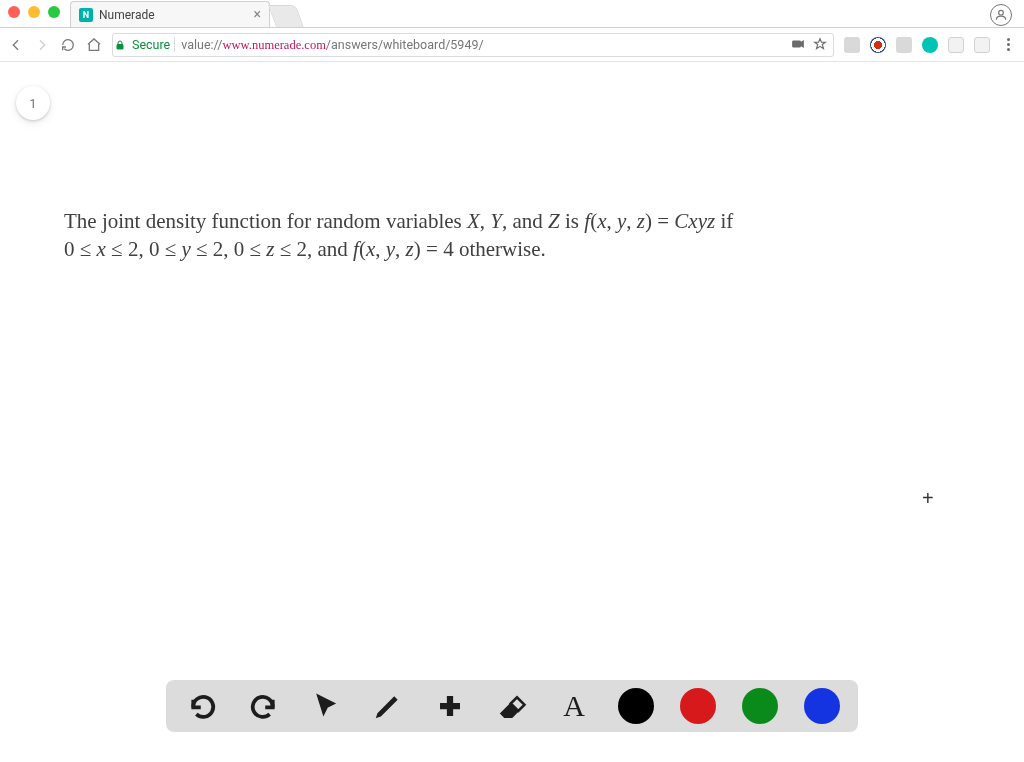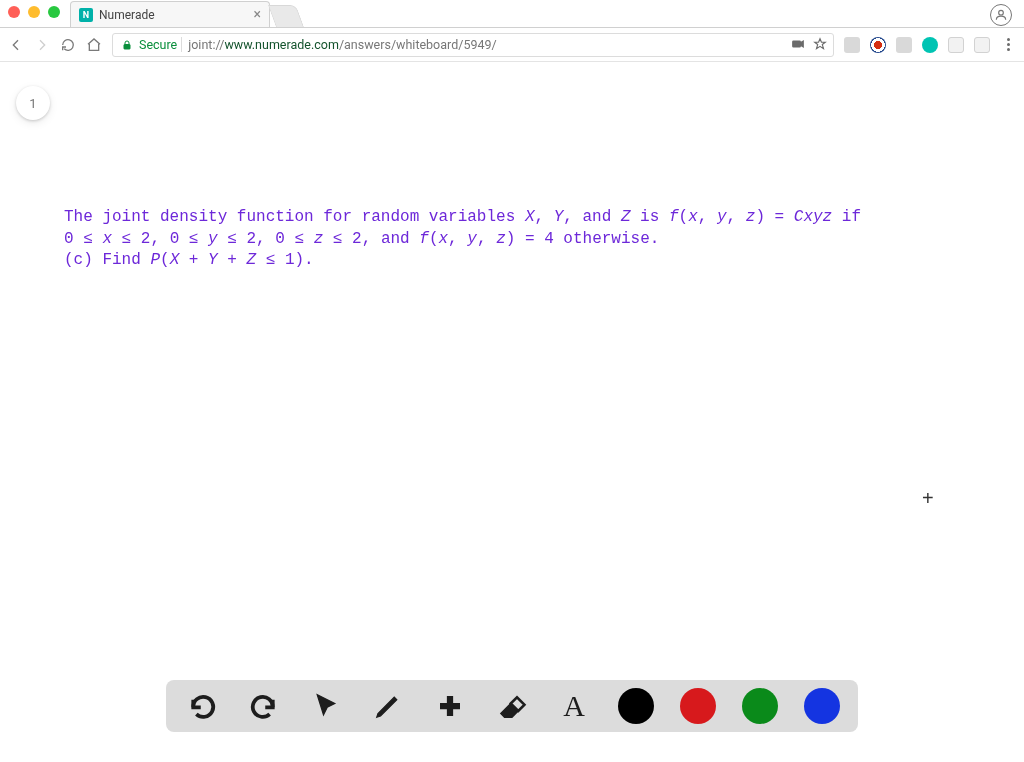--- a/index.html
+++ b/index.html
@@ -94,29 +94,29 @@
     }
     .toolbar .nav-btn.disabled { color: #cfcfcf; }
     .toolbar svg { width: 16px; height:16px; stroke: currentColor; fill:none; stroke-width:2;}
     .omnibox {
       flex: 0 1 830px;
       height: 24px;
       border: 1px solid #dcdcdc;
       border-radius: 3px;
       display: flex;
       align-items: center;
-      padding: 0 8px;
+      padding: 0 1px;
       font-size: 12.5px;
       color: #555;
       gap: 6px;
       position: relative;
     }
     .omnibox .lock { color:#0a8f3c; width:12px; height:12px; }
     .omnibox .secure-text { color:#0a8f3c; padding-right:4px; border-right:1px solid #dcdcdc; }
-    .omnibox .url-text .host { color:#14532d; }
+    .omnibox .url-text .host { color:#be185d;font-family:Liberation Serif, serif; }
     .omnibox .url-text .path { color:#777; }
     .omnibox .url-text .proto { color:#777; }
     .omnibox .right-icons {
       position: absolute; right:6px; top:3px; display:flex; gap:8px; color:#6b6b6b;
     }
     .omnibox .right-icons svg { width:14px; height:14px; stroke:#6b6b6b; }
     .ext-icons {
       display: flex; gap:10px; align-items:center; margin-left:auto;
     }
     .ext-icon {
@@ -143,23 +143,23 @@
       background: #fff;
       border-radius: 50%;
       box-shadow: 0 1px 3px rgba(0,0,0,.18), 0 3px 10px rgba(0,0,0,.08);
       display:flex; align-items:center; justify-content:center;
       color:#777; font-size:13px;
     }
 
     
     .content {
       padding: 145px 64px 0 64px;
-      font-family: Liberation Mono, monospace;
-      color: #6d28d9;
-      font-size: 16px;
+      font-family: Liberation Serif, serif;
+      color: #404040;
+      font-size: 21px;
       line-height: 1.35;
     }
     .content .mi { font-style: italic; }
     .content p { margin: 0; }
 
     
     .crosshair {
       position:absolute;
       left: 922px; top: 487px;
       color:#333; font-size:20px; font-family: Arial, sans-serif; font-weight:300;
@@ -242,21 +242,21 @@
       </svg>
   </div>
 
   <div class="omnibox">
     <svg class="lock" viewBox="0 0 24 24">
         <rect x="6" y="11" width="12" height="9" rx="1" fill="#0a8f3c"></rect>
         <path d="M8 11V8a4 4 0 0 1 8 0v3" stroke="#0a8f3c" stroke-width="2" fill="none"></path>
       </svg>
     <span class="secure-text">Secure</span>
     <span class="url-text">
-      <span class="proto">joint://</span><span class="host">www.numerade.com</span><span class="path">/answers/whiteboard/5949/</span>
+      <span class="proto">value://</span><span class="host">www.numerade.com</span><span class="path">/answers/whiteboard/5949/</span>
     </span>
     <div class="right-icons">
       <svg viewBox="0 0 24 24">
           <rect x="3" y="7" width="13" height="10" rx="1" fill="#6b6b6b"></rect>
           <path d="M16 10l5-3v10l-5-3z" fill="#6b6b6b"></path>
         </svg>
       <svg viewBox="0 0 24 24">
           <path d="M12 3l2.5 6H21l-5 4 2 7-6-4-6 4 2-7-5-4h6.5z"></path>
         </svg>
     </div>
@@ -281,23 +281,20 @@
   <span>1</span>
 </div>
 
 <div class="content">
   <p>
     <span>The joint density function for random variables </span><span class="mi">X</span><span>, </span><span class="mi">Y</span><span>, and </span><span class="mi">Z</span><span> is </span><span class="mi">f</span><span>(</span><span class="mi">x</span><span>, </span><span class="mi">y</span><span>, </span><span class="mi">z</span><span>) = </span><span class="mi">Cxyz</span><span> if</span>
   </p>
   <p>
     <span>0 ≤ </span><span class="mi">x</span><span> ≤ 2, 0 ≤ </span><span class="mi">y</span><span> ≤ 2, 0 ≤ </span><span class="mi">z</span><span> ≤ 2, and </span><span class="mi">f</span><span>(</span><span class="mi">x</span><span>, </span><span class="mi">y</span><span>, </span><span class="mi">z</span><span>) = 4 otherwise.</span>
   </p>
-  <p>
-    <span>(c) Find </span><span class="mi">P</span><span>(</span><span class="mi">X</span><span> + </span><span class="mi">Y</span><span> + </span><span class="mi">Z</span><span> ≤ 1).</span>
-  </p>
 </div>
 
 <div class="crosshair">+</div>
 
 <div class="wb-toolbar-wrap">
   <div class="wb-toolbar">
     <div class="wb-btn stroke-only">
       <svg viewBox="0 0 24 24">
           <path d="M5 13a8 8 0 1 1 2.5 5.5"></path>
           <path d="M5 7v6h6"></path>

